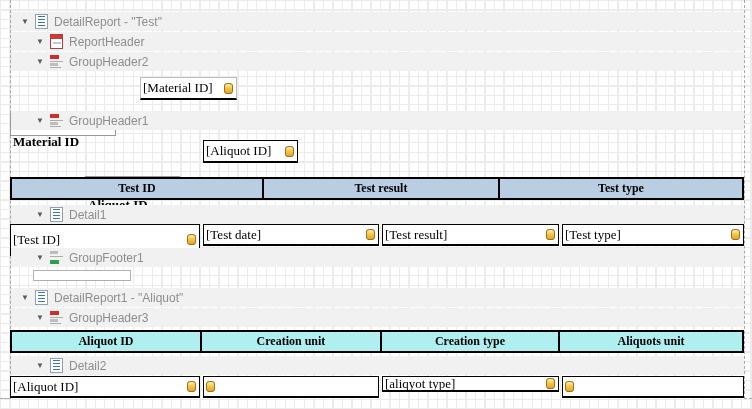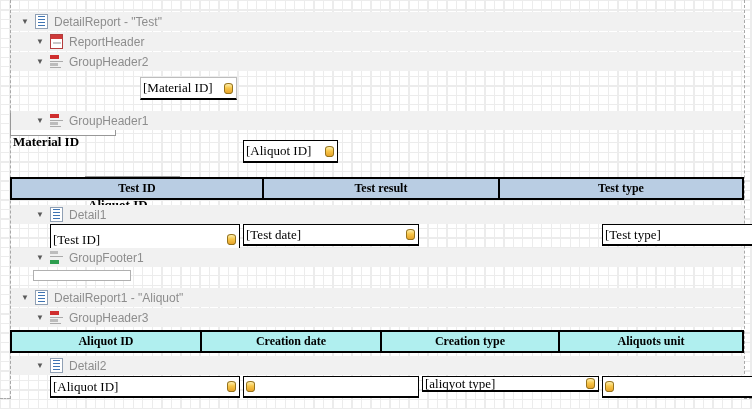--- a/index.html
+++ b/index.html
@@ -58,21 +58,21 @@
     font-family:"Liberation Serif", serif; font-weight:bold; font-size:13px; color:#000;
     padding:20px 2px 0 2px; line-height:1.3;margin-top:36px;
   }
   .rfield{
     position:absolute; background:#fff; box-sizing:border-box;
     font-family:"Liberation Serif", serif; font-size:13px; color:#000;
     display:flex; align-items:center; justify-content:space-between;
     padding:0 3px 0 2px;
   }
   .f-light{border:1px solid #bdbdbd; border-bottom:2px solid #000;}
-  .f-dark{border:1px solid #000; border-bottom:2px solid #000;margin-left:40px;}
+  .f-dark{border:1px solid #000; border-bottom:2px solid #000;}
   .db{
     display:inline-block; width:9px; height:11px; box-sizing:border-box; flex:0 0 9px;
     border:1px solid #96731c; border-radius:45%/28%;
     background:linear-gradient(180deg,#fff1ae 0,#f7c64a 45%,#e8a42a 100%);
   }
   
   .hrow{
     position:absolute; left:10px; width:734px; height:23px; box-sizing:border-box;
     display:flex; border:2px solid #000;
   }
@@ -144,20 +144,24 @@
   </div>
 
   <div class="rfield f-dark" style="left:10px;top:224px;width:190px;height:32px">
     <span>[Test ID]</span>
     <span class="db"></span>
   </div>
   <div class="rfield f-dark" style="left:203px;top:224px;width:176px;height:22px">
     <span>[Test date]</span>
     <span class="db"></span>
   </div>
+  <div class="rfield f-dark" style="left:382px;top:224px;width:177px;height:22px">
+    <span>[Test result]</span>
+    <span class="db"></span>
+  </div>
   <div class="rfield f-dark" style="left:562px;top:224px;width:182px;height:22px">
     <span>[Test type]</span>
     <span class="db"></span>
   </div>
 
   <div class="band lvl2" style="top:248px">
     <span class="tri">▼</span>
     <span class="bicon i-gfooter"></span>
     <span class="blabel">GroupFooter1</span>
   </div>
@@ -170,21 +174,21 @@
     <span class="blabel">DetailReport1 - "Aliquot"</span>
   </div>
   <div class="band lvl2" style="top:308px">
     <span class="tri">▼</span>
     <span class="bicon i-gheader"></span>
     <span class="blabel">GroupHeader3</span>
   </div>
 
   <div class="hrow cyan" style="top:330px">
     <div class="hcell" style="flex:190">Aliquot ID</div>
-    <div class="hcell" style="flex:180">Creation date</div>
+    <div class="hcell" style="flex:180">Creation unit</div>
     <div class="hcell" style="flex:178">Creation type</div>
     <div class="hcell" style="flex:184">Aliquots unit</div>
   </div>
 
   <div class="band lvl2" style="top:356px">
     <span class="tri">▼</span>
     <span class="bicon i-detail"></span>
     <span class="blabel">Detail2</span>
   </div>
 

